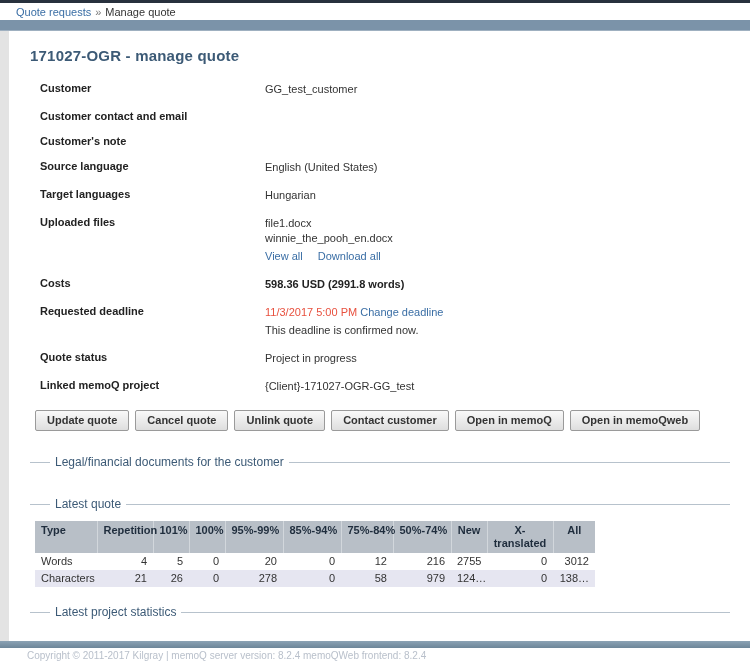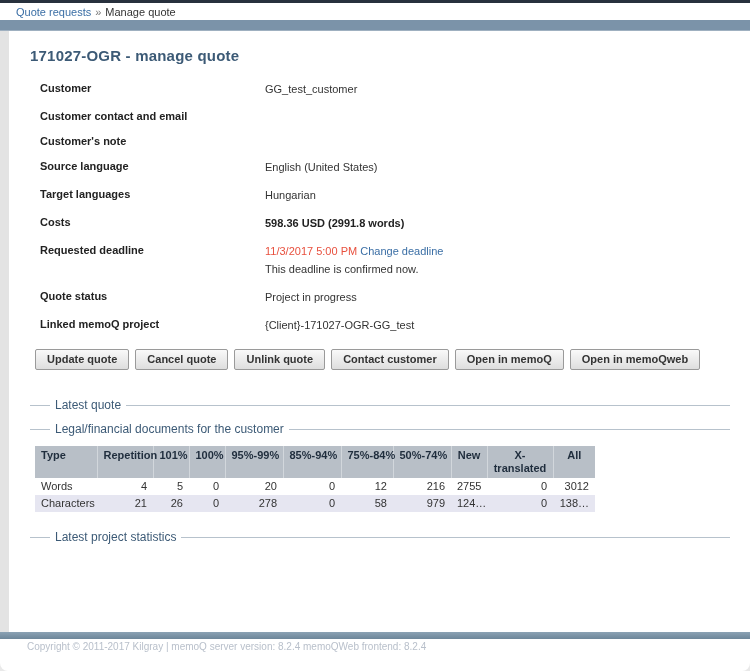--- a/index.html
+++ b/index.html
@@ -54,21 +54,21 @@
     padding:3px 6px; vertical-align:top; border-left:1px solid #d2d7dc; line-height:13px;
   }
   table.stats th:first-child { text-align:left; border-left:none; }
   table.stats td { padding:2px 6px 3px 6px; text-align:right; color:#333; white-space:nowrap; overflow:hidden; }
   table.stats td:first-child { text-align:left; }
   table.stats tr.alt td { background:#e6e6f1; }
   col.c-type{width:62px} col.c-rep{width:56px} col.c-101{width:36px} col.c-100{width:36px}
   col.c-9599{width:58px} col.c-8594{width:58px} col.c-7584{width:52px} col.c-5074{width:58px}
   col.c-new{width:36px} col.c-xtr{width:66px} col.c-all{width:42px}
 
-  .footer { position:absolute; left:0; right:0; bottom:0; height:39px; background:#fff;border-radius:8px; }
+  .footer { position:absolute; left:0; right:0; bottom:0; height:30px; background:#fff; }
   .footer .bar { height:7px; background:#73909e; background:linear-gradient(#8ba2b4,#6d8699); }
   .footer .copy { padding:2px 0 0 27px; font-size:10px; color:#b9c0cb; }
 </style>
 </head>
 <body>
 
 <div class="topbar"></div>
 
 <div class="crumbbar">
   <a href="#">Quote requests</a>
@@ -104,20 +104,31 @@
       <div class="frow">
         <div class="flabel">Source language</div>
         <div class="fvalue">English (United States)</div>
       </div>
 
       <div class="frow">
         <div class="flabel">Target languages</div>
         <div class="fvalue">Hungarian</div>
       </div>
 
+      <div class="frow">
+        <div class="flabel">Uploaded files</div>
+        <div class="fvalue">
+          <div>file1.docx</div>
+          <div>winnie_the_pooh_en.docx</div>
+          <div class="file-links sub-line">
+            <a href="#" class="inline-link">View all</a>
+            <a href="#" class="inline-link">Download all</a>
+          </div>
+        </div>
+      </div>
 
       <div class="frow">
         <div class="flabel">Costs</div>
         <div class="fvalue bold">598.36 USD (2991.8 words)</div>
       </div>
 
       <div class="frow">
         <div class="flabel">Requested deadline</div>
         <div class="fvalue">
           <span class="deadline-date">11/3/2017 5:00 PM</span>
@@ -139,26 +150,26 @@
 
     <div class="btn-row">
       <button class="btn">Update quote</button>
       <button class="btn">Cancel quote</button>
       <button class="btn">Unlink quote</button>
       <button class="btn">Contact customer</button>
       <button class="btn">Open in memoQ</button>
       <button class="btn">Open in memoQweb</button>
     </div>
 
+    <div class="legend">
+      <span class="txt">Legal/financial documents for the customer</span>
+    </div>
+
     <div class="legend gap-lg">
       <span class="txt">Latest quote</span>
-    </div>
-
-    <div class="legend">
-      <span class="txt">Legal/financial documents for the customer</span>
     </div>
 
     <table class="stats">
         <colgroup>
           <col class="c-type">
           <col class="c-rep">
           <col class="c-101">
           <col class="c-100">
           <col class="c-9599">
           <col class="c-8594">

